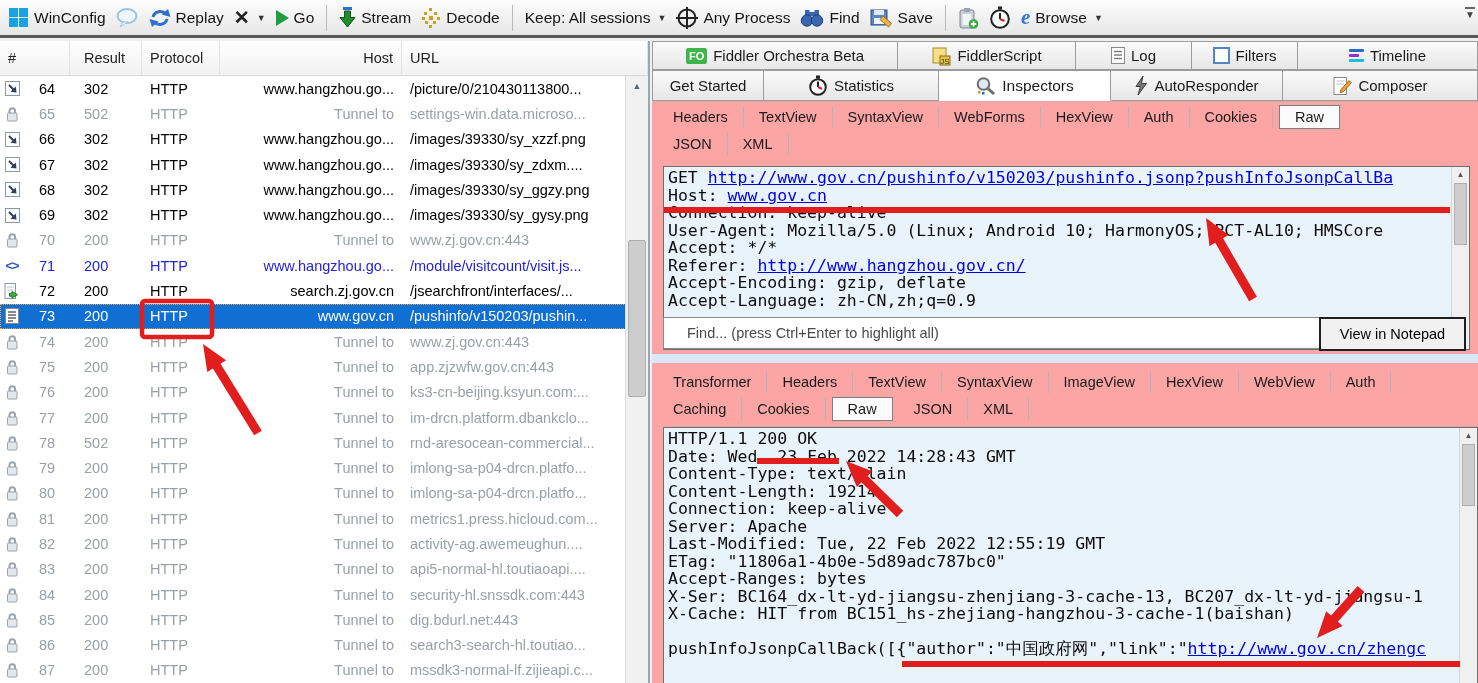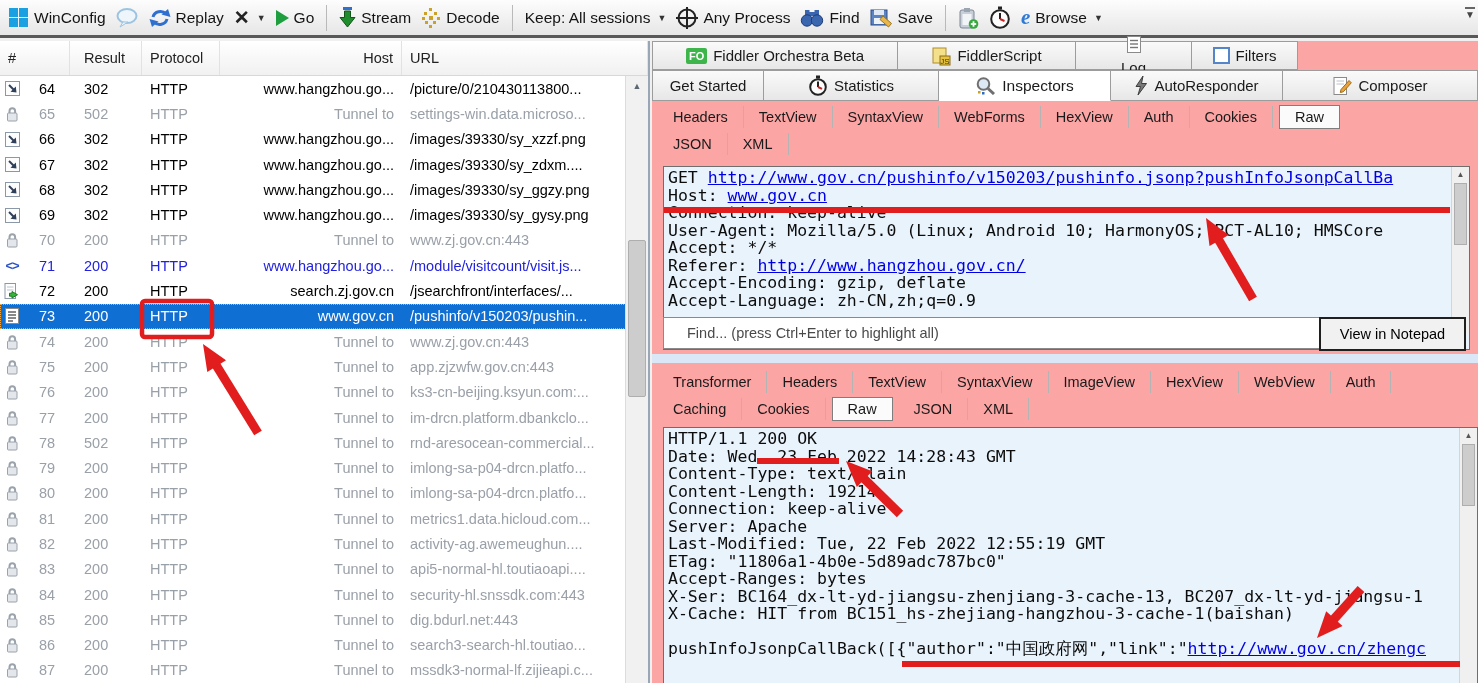--- a/index.html
+++ b/index.html
@@ -472,21 +472,21 @@
         <span class="c-ic">
           <svg width="14" height="16">
             <path d="M4.5 7 V5 a2.8 2.8 0 0 1 5.6 0 V7" fill="none" stroke="#9aa2ac" stroke-width="2"></path>
             <rect x="2.5" y="7" width="9.5" height="8" rx="1" fill="#e3e6ea" stroke="#9aa2ac"></rect>
           </svg>
         </span>
         <span class="c-num">81</span>
         <span class="c-res">200</span>
         <span class="c-prot">HTTP</span>
         <span class="c-host">Tunnel to</span>
-        <span class="c-url">metrics1.data.hicloud.com...</span>
+        <span class="c-url">metrics1.press.hicloud.com...</span>
       </div>
       <div class="srow tunnel">
         <span class="c-ic">
           <svg width="14" height="16">
             <path d="M4.5 7 V5 a2.8 2.8 0 0 1 5.6 0 V7" fill="none" stroke="#9aa2ac" stroke-width="2"></path>
             <rect x="2.5" y="7" width="9.5" height="8" rx="1" fill="#e3e6ea" stroke="#9aa2ac"></rect>
           </svg>
         </span>
         <span class="c-num">82</span>
         <span class="c-res">200</span>
@@ -577,36 +577,46 @@
       <div class="mtab" style="width: 178px;">
         <span class="tabic">
           <svg width="20" height="20">
             <rect x="2" y="2" width="13" height="15" fill="#f4e08a" stroke="#b08d2a"></rect>
             <rect x="9" y="10" width="10" height="9" fill="#e8c33c" stroke="#8a6d1d"></rect>
             <text x="14" y="17.5" font-size="8" text-anchor="middle" fill="#333" font-family="Liberation Sans,sans-serif">JS</text>
           </svg>
         </span>
         <span>FiddlerScript</span>
       </div>
-      <div class="mtab" style="width: 116px; flex-direction: column;">
+      <div class="mtab" style="width: 116px;">
         <span class="tabic">
           <svg width="14" height="17">
             <rect x="0.5" y="0.5" width="13" height="16" fill="#fff" stroke="#8a8a8a"></rect>
             <line x1="3" y1="4.5" x2="11" y2="4.5" stroke="#777" stroke-width="1.4"></line>
             <line x1="3" y1="8" x2="11" y2="8" stroke="#777" stroke-width="1.4"></line>
             <line x1="3" y1="11.5" x2="11" y2="11.5" stroke="#777" stroke-width="1.4"></line>
           </svg>
         </span>
         <span>Log</span>
       </div>
       <div class="mtab" style="width: 106px;">
         <span class="tabic">
           <span class="sq"></span>
         </span>
         <span>Filters</span>
+      </div>
+      <div class="mtab" style="width: 180px;">
+        <span class="tabic">
+          <span class="tl">
+            <i></i>
+            <i></i>
+            <i></i>
+          </span>
+        </span>
+        <span>Timeline</span>
       </div>
     </div>
   <div id="maintabs2" class="tabrow">
       <div class="mtab" style="width: 112px;">
         <span>Get Started</span>
       </div>
       <div class="mtab" style="width: 175px;">
         <span class="tabic">
           <svg width="20" height="21">
             <rect x="8" y="0.5" width="4" height="3" fill="#222"></rect>

